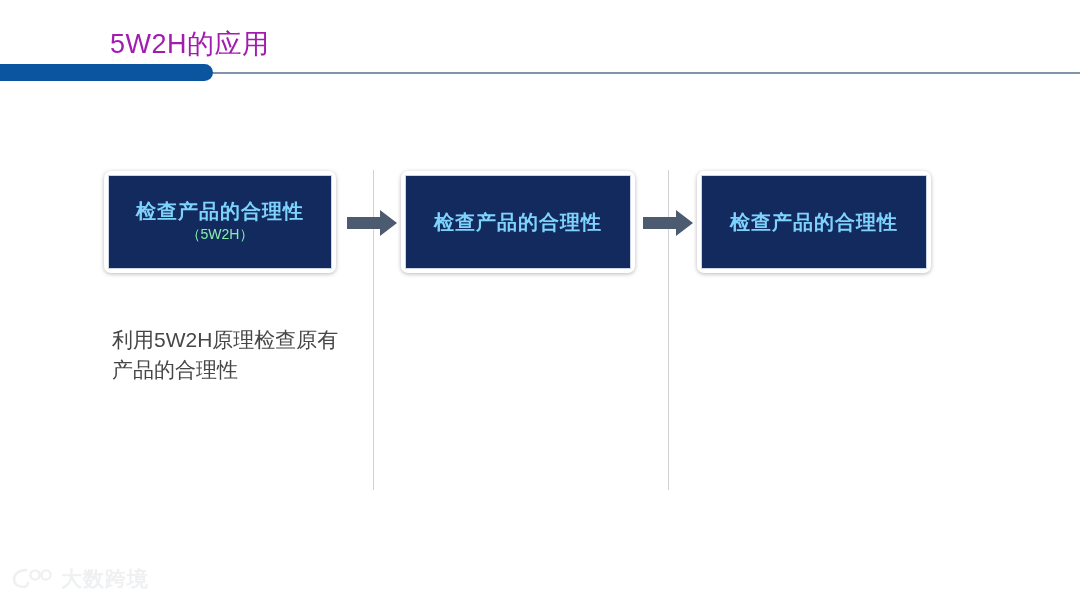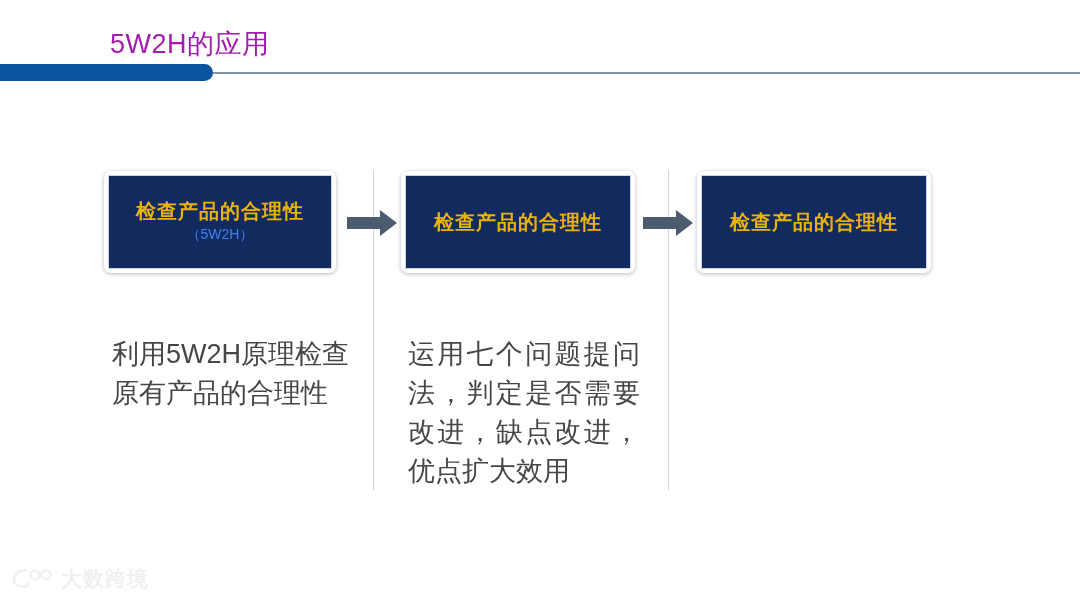--- a/index.html
+++ b/index.html
@@ -79,29 +79,29 @@
     height: 100%;
     background: #132a5e;
     border: 1px solid #ccd6e4;
     box-sizing: border-box;
     display: flex;
     flex-direction: column;
     align-items: center;
     justify-content: center;
   }
   .step-box .label {
-    color: #eab308;
+    color: #7dd3fc;
     font-size: 20px;
     font-weight: bold;
     letter-spacing: 1px;
     line-height: 1.15;
     text-align: center;
   }
   .step-box .sublabel {
-    color: #3b82f6;
+    color: #86efac;
     font-size: 14px;
     font-weight: normal;
     line-height: 1.3;
     text-align: center;
     margin-top: 2px;
   }
 
   .box-1 { left: 104px; width: 232px; }
   .box-2 { left: 401px; width: 234px; }
   .box-3 { left: 697px; width: 234px; }
@@ -113,23 +113,23 @@
     width: 50px;
     height: 26px;
   }
   .arrow-1 { left: 347px; }
   .arrow-2 { left: 643px; }
   .arrow svg { display: block; }
 
   
   .caption {
     position: absolute;
-    top: 335px;
+    top: 325px;
     color: #464646;
-    font-size: 27px;
+    font-size: 21px;
     line-height: 1.45;
   }
   .cap-1 { left: 112px; width: 240px; }
   .cap-2 { left: 408px; width: 232px; text-align: justify; text-align-last: left; }
   .cap-3 { left: 705px; width: 260px; }
 
   
   .watermark {
     position: absolute;
     left: 12px;
@@ -188,21 +188,20 @@
     </svg>
   </div>
 
   <div class="step-box box-3">
     <div class="inner">
       <div class="label">检查产品的合理性</div>
     </div>
   </div>
 
   <div class="caption cap-1">利用5W2H原理检查原有产品的合理性</div>
-  <div class="caption cap-2">运用七个问题提问法，判定是否需要改进，缺点改进，优点扩大效用</div>
 </div>
 
 <div class="watermark">
   <span class="wm-mark">
     <svg width="42" height="24" viewBox="0 0 42 24" aria-hidden="true">
       <path d="M14 4 C6 4 2 9 2 13 C2 18 6 21 11 21 C14 21 16 19 16 17" fill="none" stroke="#eceef0" stroke-width="2.6" stroke-linecap="round"></path>
       <circle cx="23" cy="9" r="4.6" fill="none" stroke="#eceef0" stroke-width="2.4"></circle>
       <circle cx="34" cy="9" r="4.6" fill="none" stroke="#eceef0" stroke-width="2.4"></circle>
     </svg>
   </span>

